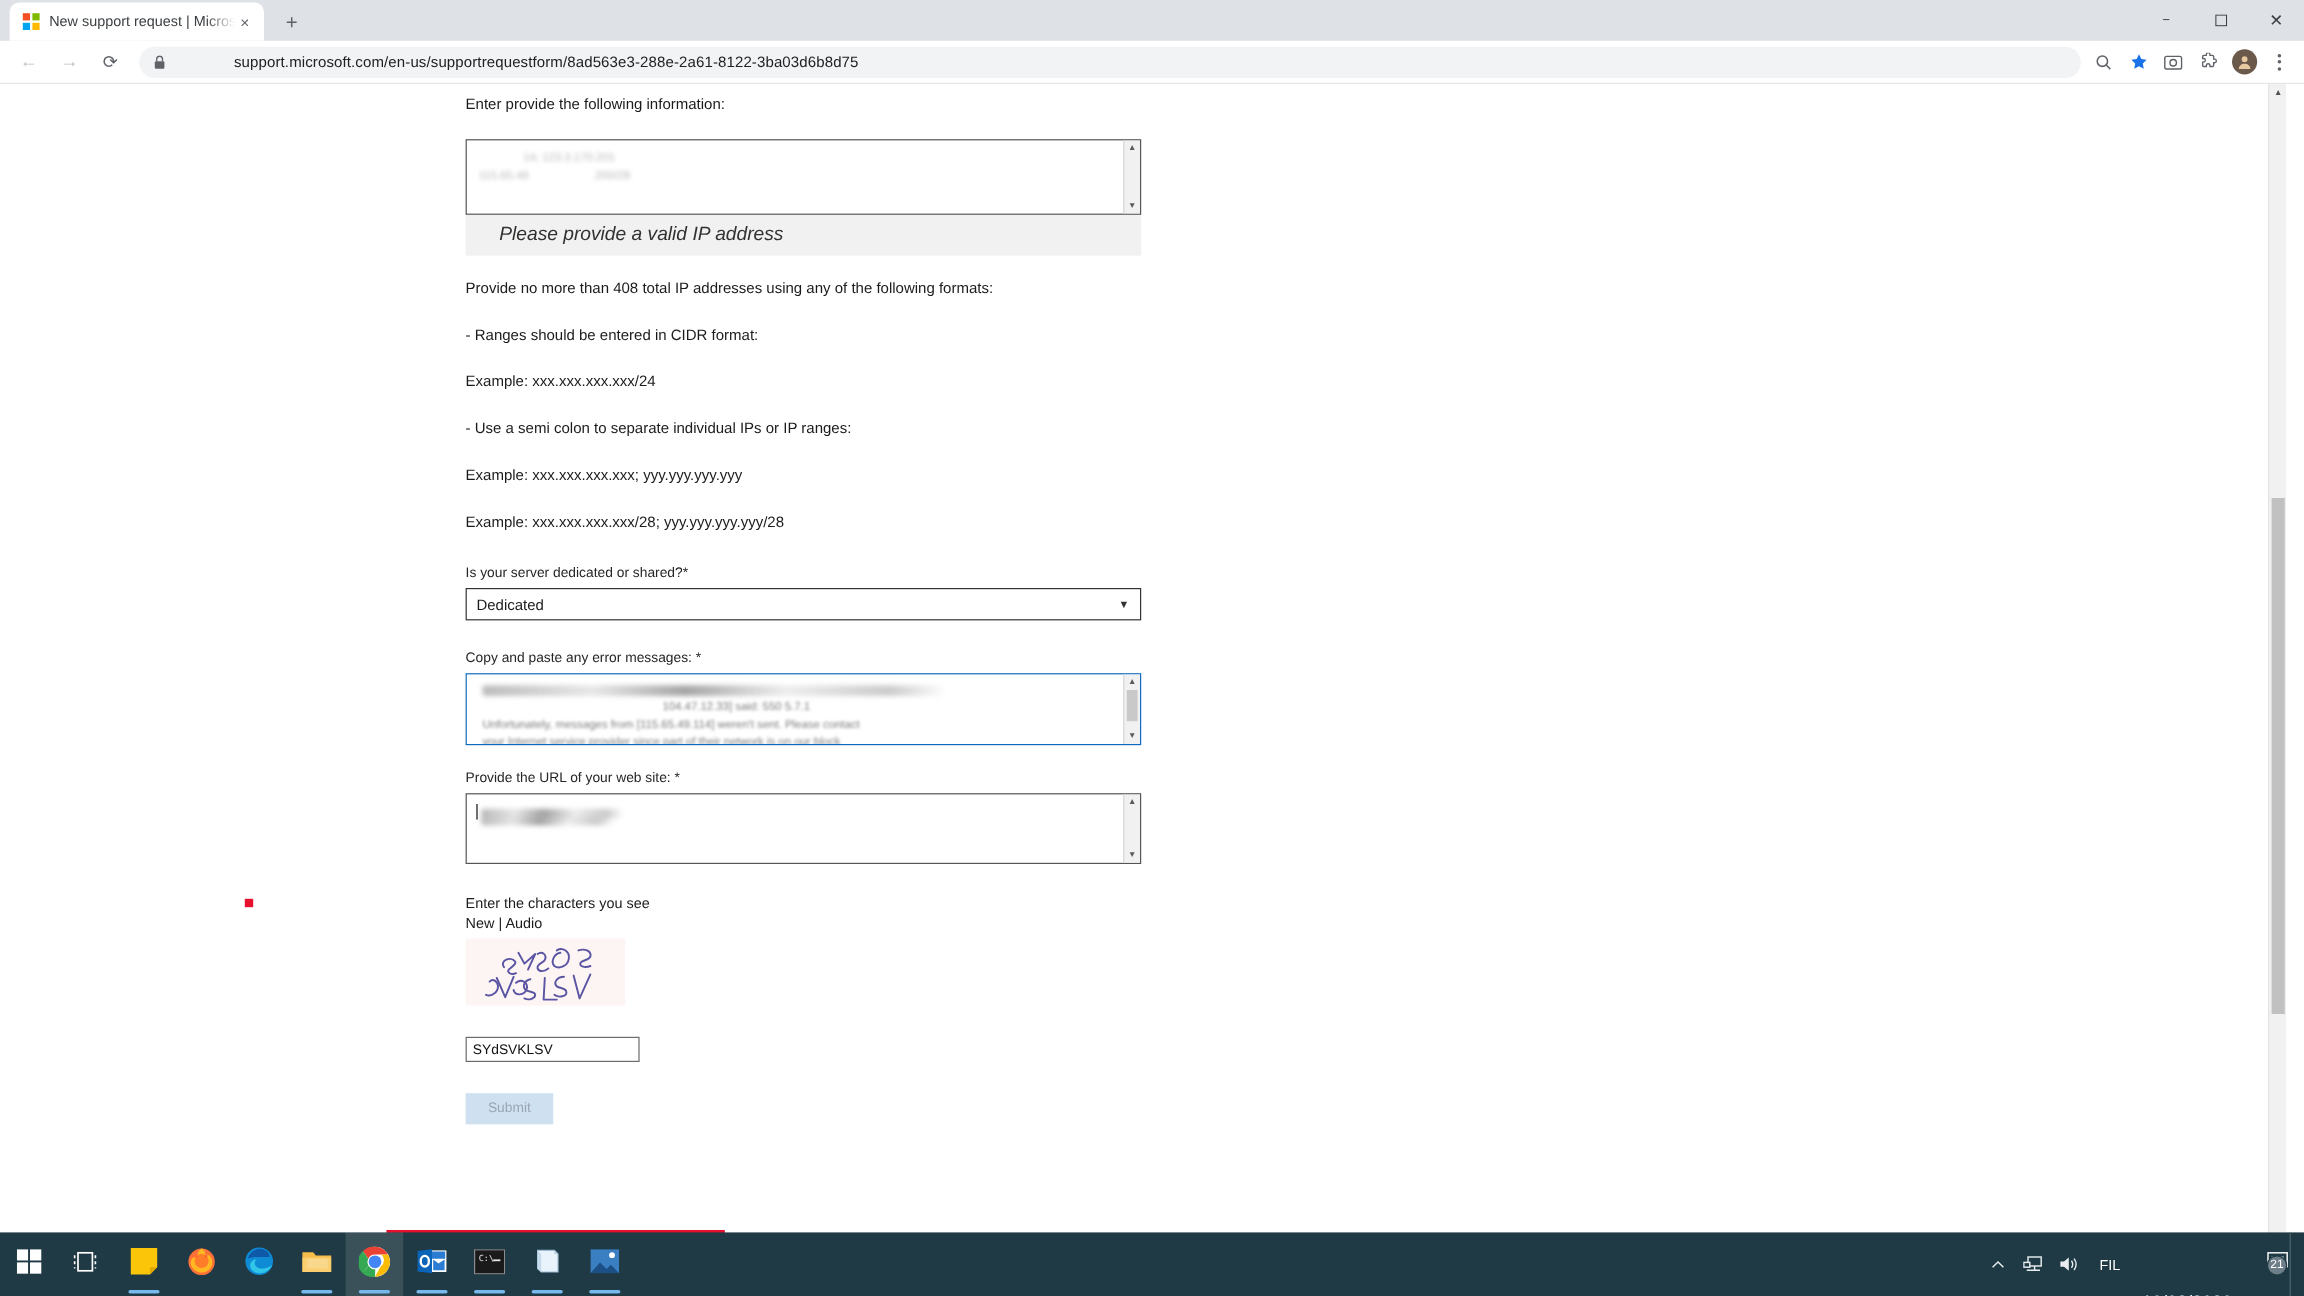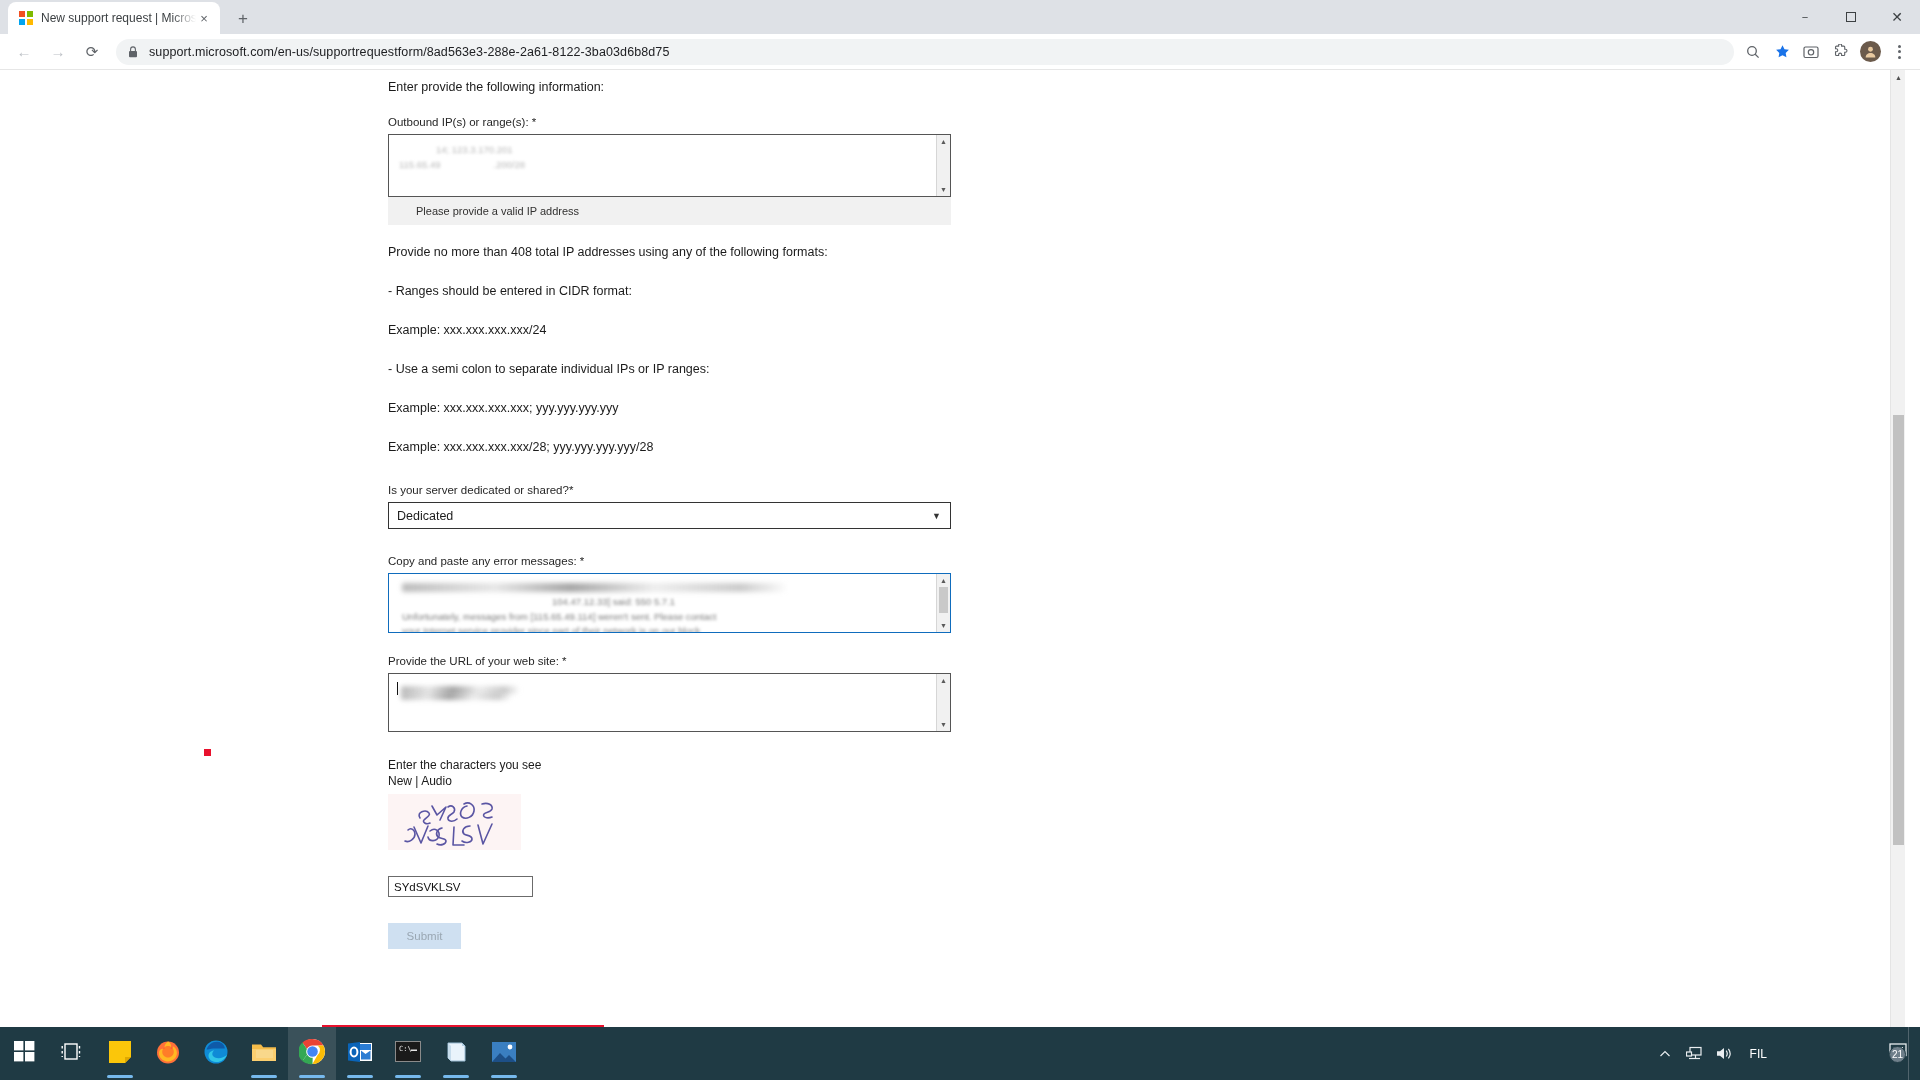--- a/index.html
+++ b/index.html
@@ -76,20 +76,21 @@
     color: #5f6368; font-size: 15px;
   }
   .navbtn.disabled { color: #bdc1c6; }
   .navbtn.reload { font-size: 15px; color: #5f6368; margin-right: 10px; }
   .omnibox {
     flex: 1 1 auto; height: 26px;
     background: #f1f3f4; border-radius: 13px;
     display: flex; align-items: center;
     padding: 0 12px;
     margin-right: 6px;
+    gap: 46px;
   }
   .lock-icon { margin-right: 11px; display: flex; }
   .omnibox-url {
     font-size: 12.5px; color: #202124;
     white-space: nowrap; overflow: hidden;
     letter-spacing: 0.1px;
   }
   .omni-actions { display: flex; align-items: center; gap: 3px; }
   .omni-actions .ic {
     width: 26px; height: 26px;
@@ -175,22 +176,23 @@
     white-space: nowrap;
     line-height: 1.55;
     overflow: hidden;
   }
   .blur-text.sharp-tail { filter: blur(1.35px); }
 
   .validation {
     width: 563px;
     background: #f1f1f1;
     padding: 8px 0 8px 28px;
-    font-size: 11px;
+    font-size: 16px;
     color: #323130;
+    font-style: italic;
   }
 
   .sel-wrap { width: 563px; position: relative; }
   select.sel {
     width: 563px; height: 27px;
     border: 1px solid #333; border-radius: 0;
     background: #fff;
     font-family: "Liberation Sans", sans-serif;
     font-size: 12.5px; color: #1b1b1b;
     padding: 0 8px;
@@ -386,21 +388,20 @@
 
   <div class="viewport">
     <div class="page">
 
       <div class="form-col">
 
         
         <div class="para" style="margin-bottom:22px;">Enter provide the following information:</div>
 
         
-        <div class="field-label">Outbound IP(s) or range(s): *</div>
         <div class="ta-wrap">
           <div class="ta" style="height:63px;padding:8px 20px 8px 10px;">
             <div class="blur-text" style="opacity:.55;">&nbsp;&nbsp;&nbsp;&nbsp;&nbsp;&nbsp;&nbsp;&nbsp;&nbsp;&nbsp;&nbsp;&nbsp;&nbsp;&nbsp;14; 123.3.170.201</div>
             <div class="blur-text" style="opacity:.55;">115.65.49&nbsp;&nbsp;&nbsp;&nbsp;&nbsp;&nbsp;&nbsp;&nbsp;&nbsp;&nbsp;&nbsp;&nbsp;&nbsp;&nbsp;&nbsp;&nbsp;&nbsp;&nbsp;&nbsp;&nbsp;.200/28</div>
             <div class="ta-scroll">
               <div class="arr">▲</div>
               <div class="arr">▼</div>
             </div>
           </div>
         </div>

